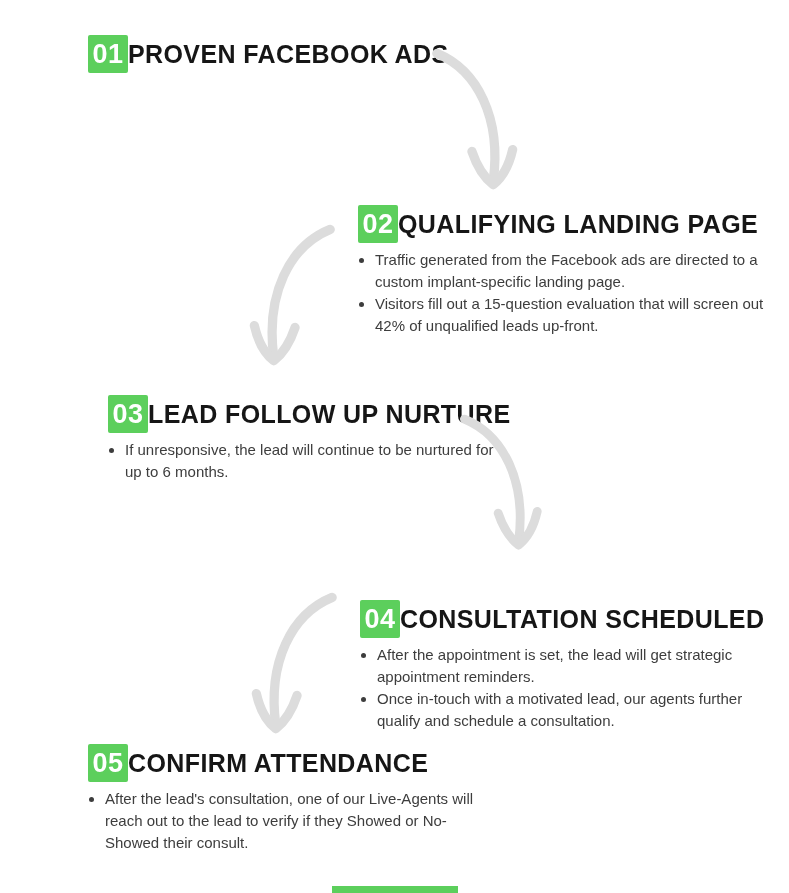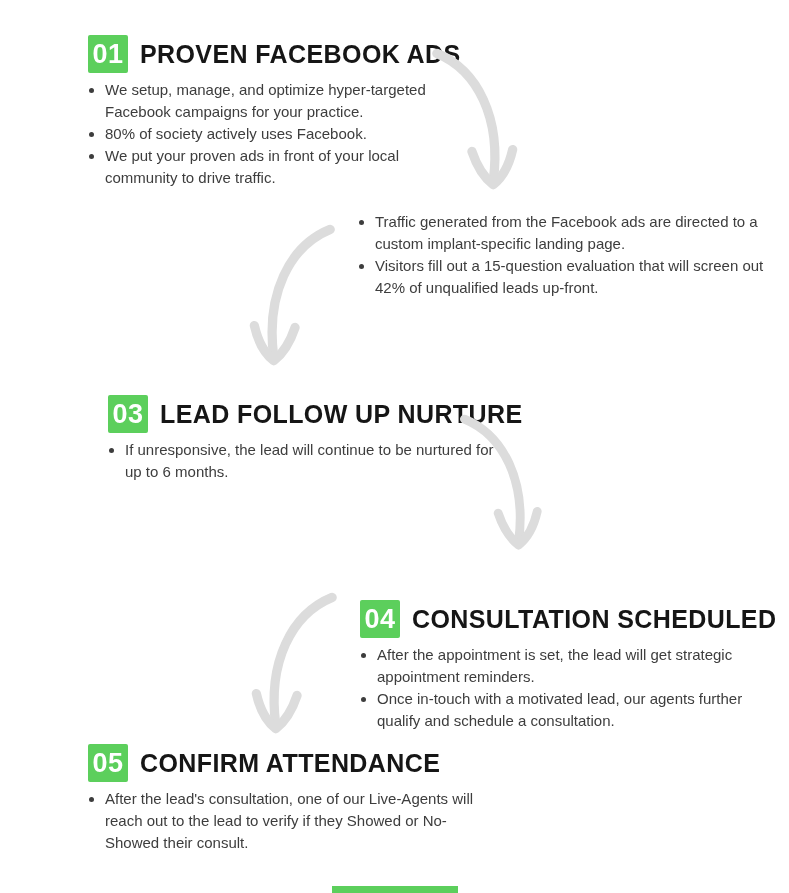--- a/index.html
+++ b/index.html
@@ -14,21 +14,20 @@
     overflow: hidden;
     font-family: "Liberation Sans", sans-serif;
   }
 
   .step {
     position: absolute;
   }
   .step-header {
     display: flex;
     align-items: center;
-    gap: 12px;
     margin-left: 2px;
   }
   .badge {
     width: 40px;
     height: 38px;
     background: #5ccf5c;
     color: #ffffff;
     font-size: 27px;
     font-weight: bold;
     display: flex;
@@ -102,35 +101,34 @@
   }
 </style>
 </head>
 <body>
 
 <section class="step step-1">
   <div class="step-header">
     <span class="badge">01</span>
     <h2 class="title">PROVEN FACEBOOK ADS</h2>
   </div>
-  <ul class="bullets">
-    <li>We setup, manage, and optimize hyper-targeted Facebook campaigns for your practice.</li>
-    <li>80% of society actively uses Facebook.</li>
-    <li>We put your proven ads in front of your local community to drive traffic.</li>
-  </ul>
 </section>
 
 <div class="arrow arrow-1">
   <svg width="95" height="148" viewBox="0 0 100 160">
     <path d="M 6,8 C 50,26 76,78 67,146"></path>
     <path d="M 44,114 C 50,132 57,142 67,150 C 77,142 84,130 88,112"></path>
   </svg>
 </div>
 
 <section class="step step-2">
+  <div class="step-header">
+    <span class="badge">02</span>
+    <h2 class="title">QUALIFYING LANDING PAGE</h2>
+  </div>
   <ul class="bullets">
     <li>Traffic generated from the Facebook ads are directed to a custom implant-specific landing page.</li>
     <li>Visitors fill out a 15-question evaluation that will screen out 42% of unqualified leads up-front.</li>
   </ul>
 </section>
 
 <div class="arrow arrow-2">
   <svg width="95" height="148" viewBox="0 0 100 160">
     <path d="M 94,8 C 50,26 24,78 33,146"></path>
     <path d="M 56,114 C 50,132 43,142 33,150 C 23,142 16,130 12,112"></path>

